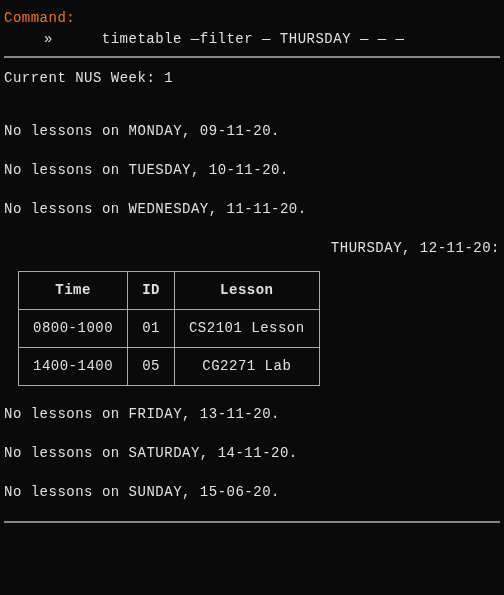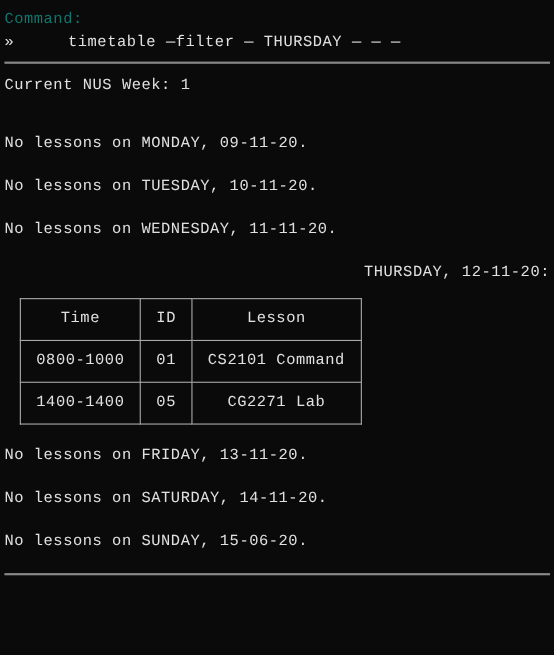--- a/index.html
+++ b/index.html
@@ -16,24 +16,25 @@
       width: 504px;
       height: 595px;
       padding: 8px 4px;
       overflow: hidden;
       letter-spacing: 0.5px;
     }
     .command-section {
       margin-bottom: 2px;
     }
     .command-label {
-      color: #0f766e;
+      color: #f97316;
     }
     .command-line {
       color: #e0e0e0;
+      margin-left: 40px;
     }
     .prompt {
       display: inline;
     }
     .command-text {
       display: inline;
       margin-left: 40px;
     }
     hr.divider {
       border: none;
@@ -57,21 +58,21 @@
       border-collapse: collapse;
       color: #e0e0e0;
     }
     th, td {
       border: 1px solid #aaa;
       padding: 8px 14px;
       text-align: center;
       font-weight: normal;
     }
     th {
-      font-weight: normal;
+      font-weight: bold;
     }
   </style>
 </head>
 <body>
 
 <div class="command-section">
   <div class="command-label">Command:</div>
   <div class="command-line">
     <span class="prompt">»</span>
     <span class="command-text">timetable —filter — THURSDAY — — —</span>
@@ -94,21 +95,21 @@
       <tr>
         <th>Time</th>
         <th>ID</th>
         <th>Lesson</th>
       </tr>
     </thead>
     <tbody>
       <tr>
         <td>0800-1000</td>
         <td>01</td>
-        <td>CS2101 Command</td>
+        <td>CS2101 Lesson</td>
       </tr>
       <tr>
         <td>1400-1400</td>
         <td>05</td>
         <td>CG2271 Lab</td>
       </tr>
     </tbody>
   </table>
 </div>
 

